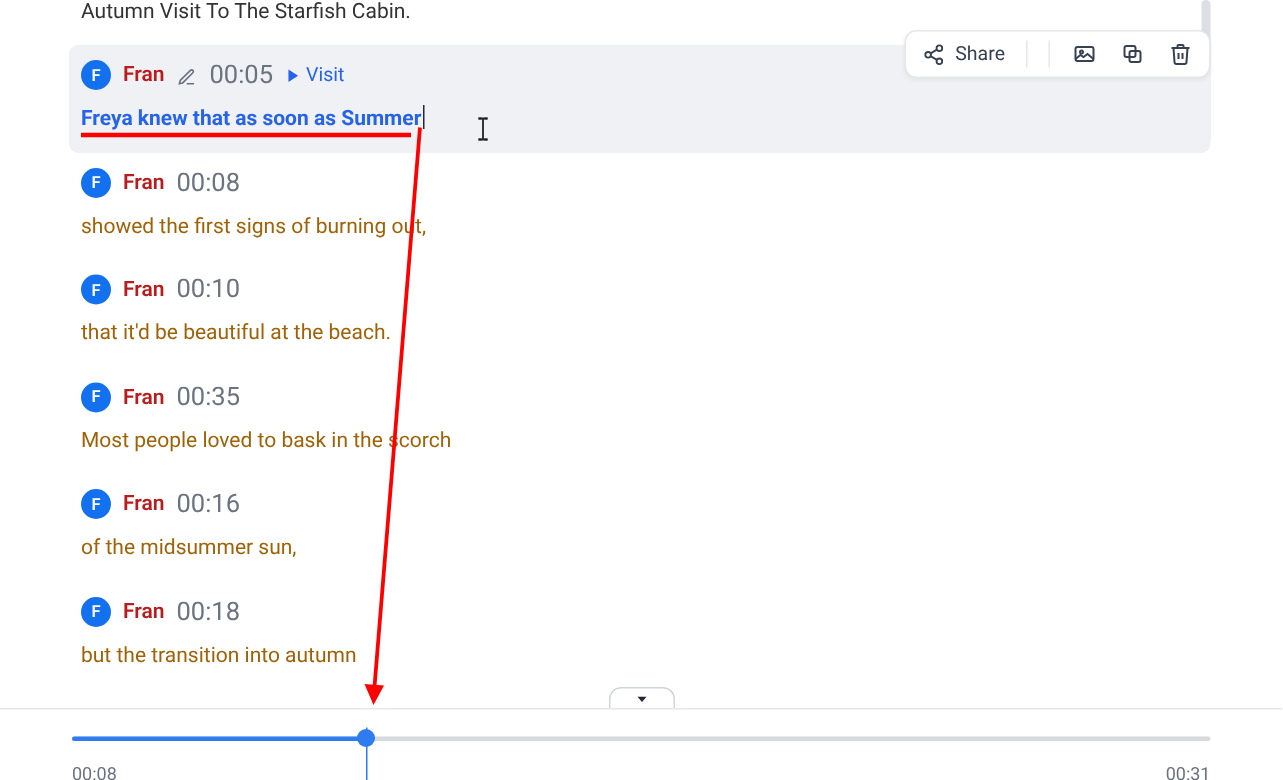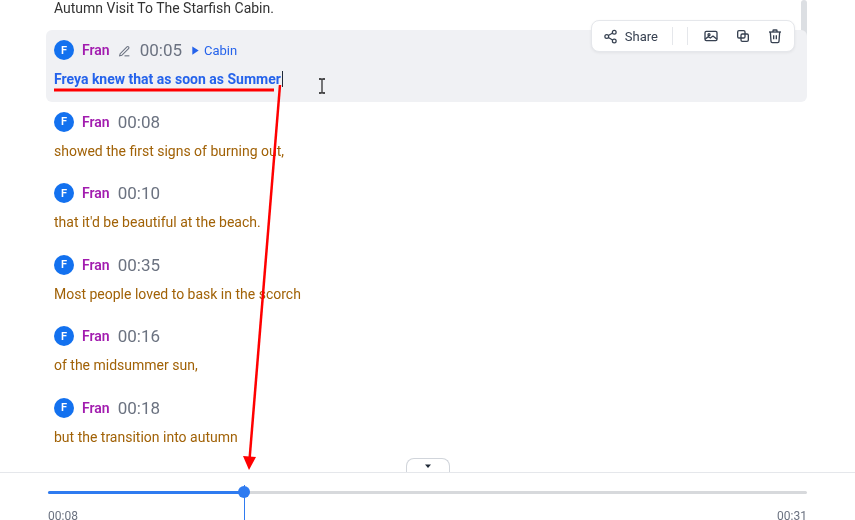--- a/index.html
+++ b/index.html
@@ -18,21 +18,21 @@
   }
   .header-title {
     position: absolute;
     left: 54px;
     top: 0;
     font-size: 14px;
     color: #333;
   }
   .toolbar {
     position: absolute;
-    right: 60px;
+    right: 48px;
     top: 20px;
     background: #fff;
     border: 1px solid #e5e7eb;
     border-radius: 8px;
     display: flex;
     align-items: flex-start;
     padding: 6px 10px;
     gap: 14px;
     box-shadow: 0 1px 3px rgba(0,0,0,0.06);
     z-index: 50;
@@ -88,21 +88,21 @@
     color: #fff;
     font-size: 11px;
     font-weight: 600;
     display: flex;
     align-items: center;
     justify-content: center;
   }
   .speaker {
     font-size: 14px;
     font-weight: 600;
-    color: #a21caf;
+    color: #b91c1c;
   }
   .timestamp {
     font-size: 17px;
     color: #6b7280;
   }
   .play-link {
     font-size: 13px;
     color: #2563eb;
     display: flex;
     align-items: center;
@@ -293,21 +293,21 @@
           <svg viewBox="0 0 24 24" width="13" height="13" fill="none" stroke="currentColor" stroke-width="2">
               <path d="M12 20h9"></path>
               <path d="M16.5 3.5a2.121 2.121 0 1 1 3 3L7 19l-4 1 1-4 12.5-12.5z"></path>
             </svg>
         </span>
         <div class="timestamp">00:05</div>
         <div class="play-link">
           <svg viewBox="0 0 24 24" width="11" height="11" fill="#2563eb">
               <polygon points="5 3 19 12 5 21"></polygon>
             </svg>
-          <span>Cabin</span>
+          <span>Visit</span>
         </div>
       </div>
       <div class="seg-text">
         <span>Freya knew that as soon as Summer</span><span class="caret"></span>
       </div>
     </div>
 
     <div class="seg">
       <div class="seg-head">
         <div class="avatar">F</div>

